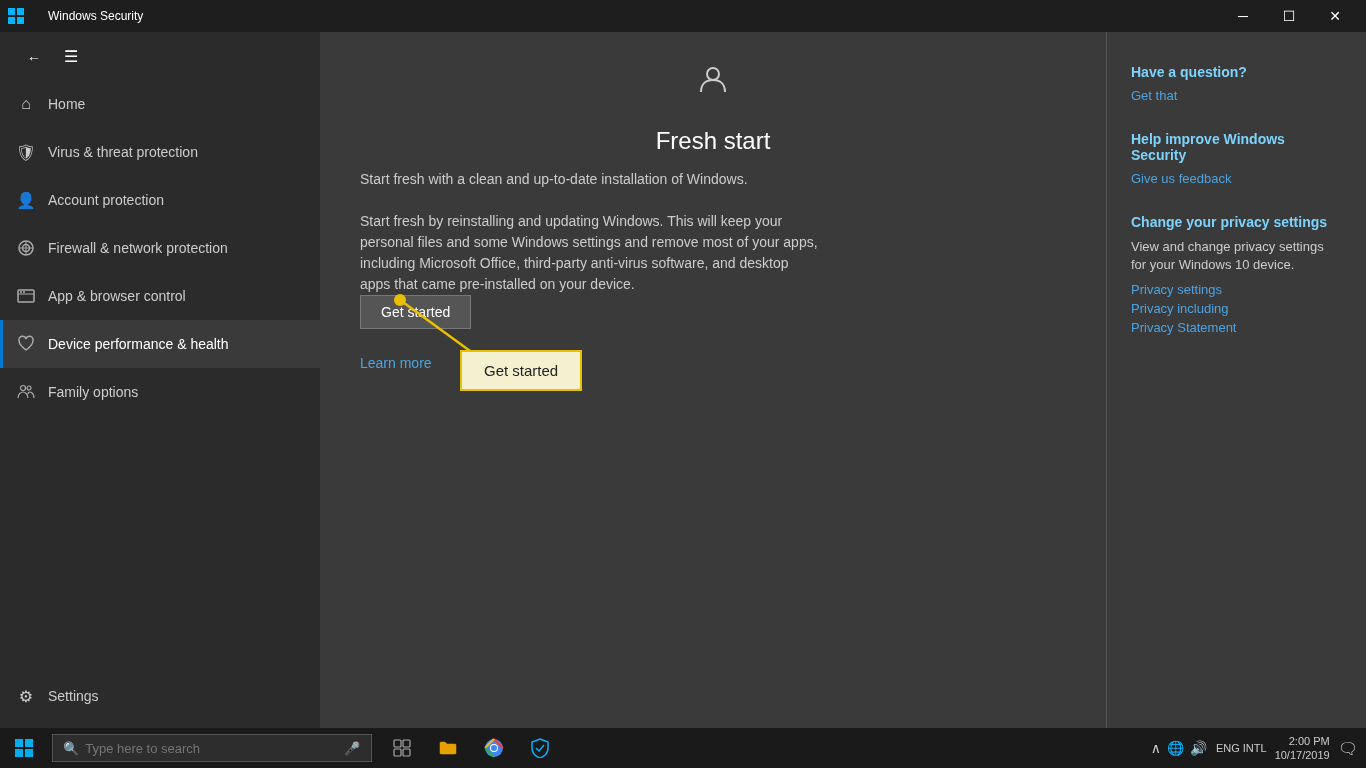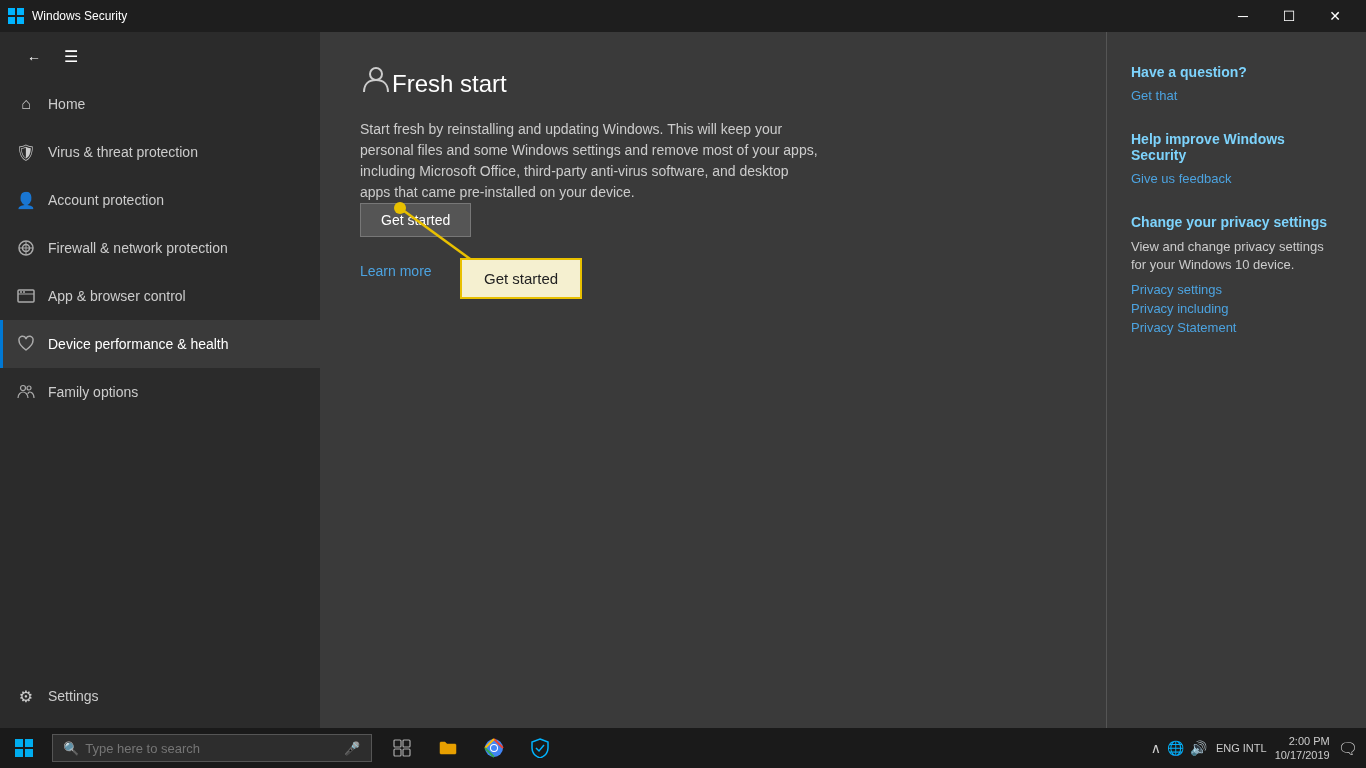--- a/index.html
+++ b/index.html
@@ -4,21 +4,21 @@
   <style>
     * { margin: 0; padding: 0; box-sizing: border-box; }
     body { width: 1366px; height: 768px; overflow: hidden; font-family: 'Segoe UI', sans-serif; background: #2b2b2b; }
 
     
     .title-bar {
       display: flex; align-items: center; justify-content: space-between;
       background: #1e1e1e; height: 32px; padding: 0 8px;
       user-select: none;
     }
-    .title-bar-left { display: flex; align-items: center; gap: 8px; }
+    .title-bar-left { display: flex; align-items: center; gap: 24px; }
     .title-bar-icon { width: 16px; height: 16px; }
     .title-bar-title { color: #fff; font-size: 12px; }
     .title-bar-controls { display: flex; gap: 0; }
     .title-bar-btn {
       width: 46px; height: 32px; background: none; border: none;
       color: #fff; font-size: 14px; cursor: pointer; display: flex;
       align-items: center; justify-content: center;
     }
 
     
@@ -63,21 +63,21 @@
     .sidebar-bottom {
       margin-top: auto; padding-bottom: 8px;
     }
 
     
     .main-content {
       flex: 1; background: #3a3a3a; padding: 32px 40px;
       overflow-y: auto;
     }
     .page-header {
-      display: flex; align-items: center; gap: 0; margin-bottom: 16px;
+      display: flex; align-items: center; gap: 24px; margin-bottom: 16px; flex-direction: column;
     }
     .page-header-icon { font-size: 28px; color: #ccc; }
     .page-title { font-size: 24px; color: #fff; font-weight: 300; }
     .page-subtitle { color: #ccc; font-size: 14px; margin-bottom: 24px; }
     .page-description {
       color: #ccc; font-size: 14px; line-height: 1.5; 
       max-width: 460px;
     }
     .btn-get-started {
       background: #555; border: 1px solid #777; color: #fff;
@@ -243,20 +243,21 @@
   <div class="main-content">
     <div class="page-header">
       <span class="page-header-icon">
         <svg width="32" height="32" viewBox="0 0 32 32" fill="none">
           <circle cx="16" cy="10" r="6" stroke="#ccc" stroke-width="2" fill="none"></circle>
           <path d="M4 28 C4 20 9 16 16 16 C23 16 28 20 28 28" stroke="#ccc" stroke-width="2" fill="none"></path>
         </svg>
       </span>
       <h1 class="page-title">Fresh start</h1>
     </div>
+    <p class="page-subtitle">Start fresh with a clean and up-to-date installation of Windows.</p>
     <p class="page-description">Start fresh by reinstalling and updating Windows. This will keep your personal files and some Windows settings and remove most of your apps, including Microsoft Office, third-party anti-virus software, and desktop apps that came pre-installed on your device.</p>
 
     
     <div style="position: relative; display: inline-block;">
       <button class="btn-get-started">Get started</button>
 
       
       <svg width="200" height="130" style="position:absolute; top: -10px; left: 30px; pointer-events:none; overflow:visible;">
 
         <line x1="10" y1="15" x2="120" y2="95" stroke="#e8c000" stroke-width="2.5"></line>

